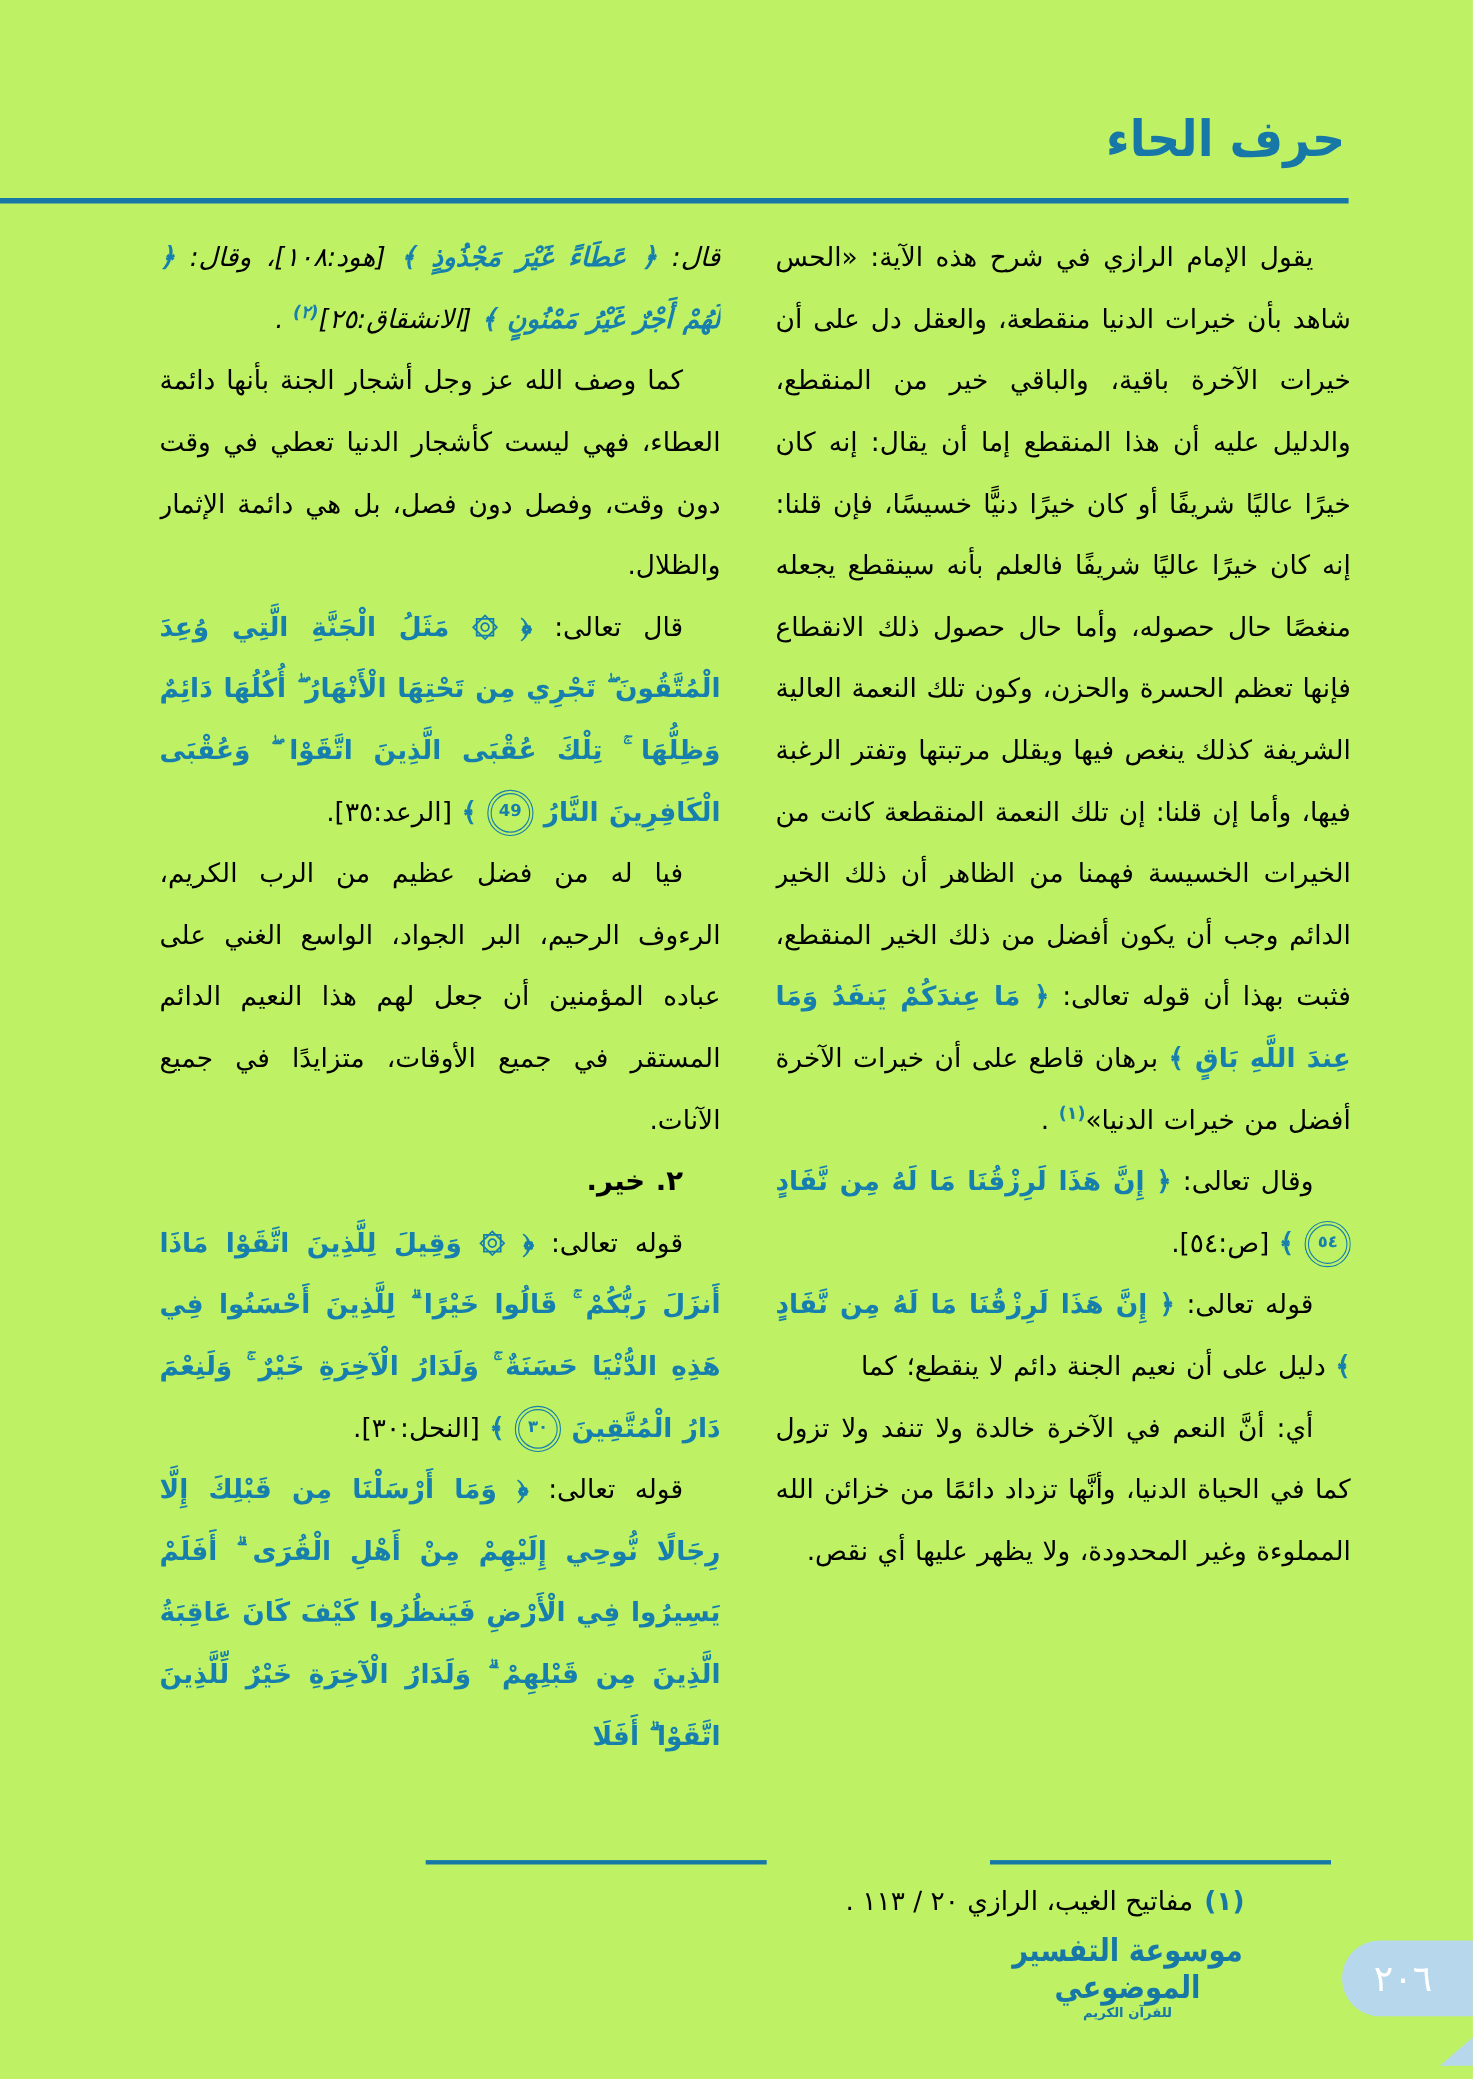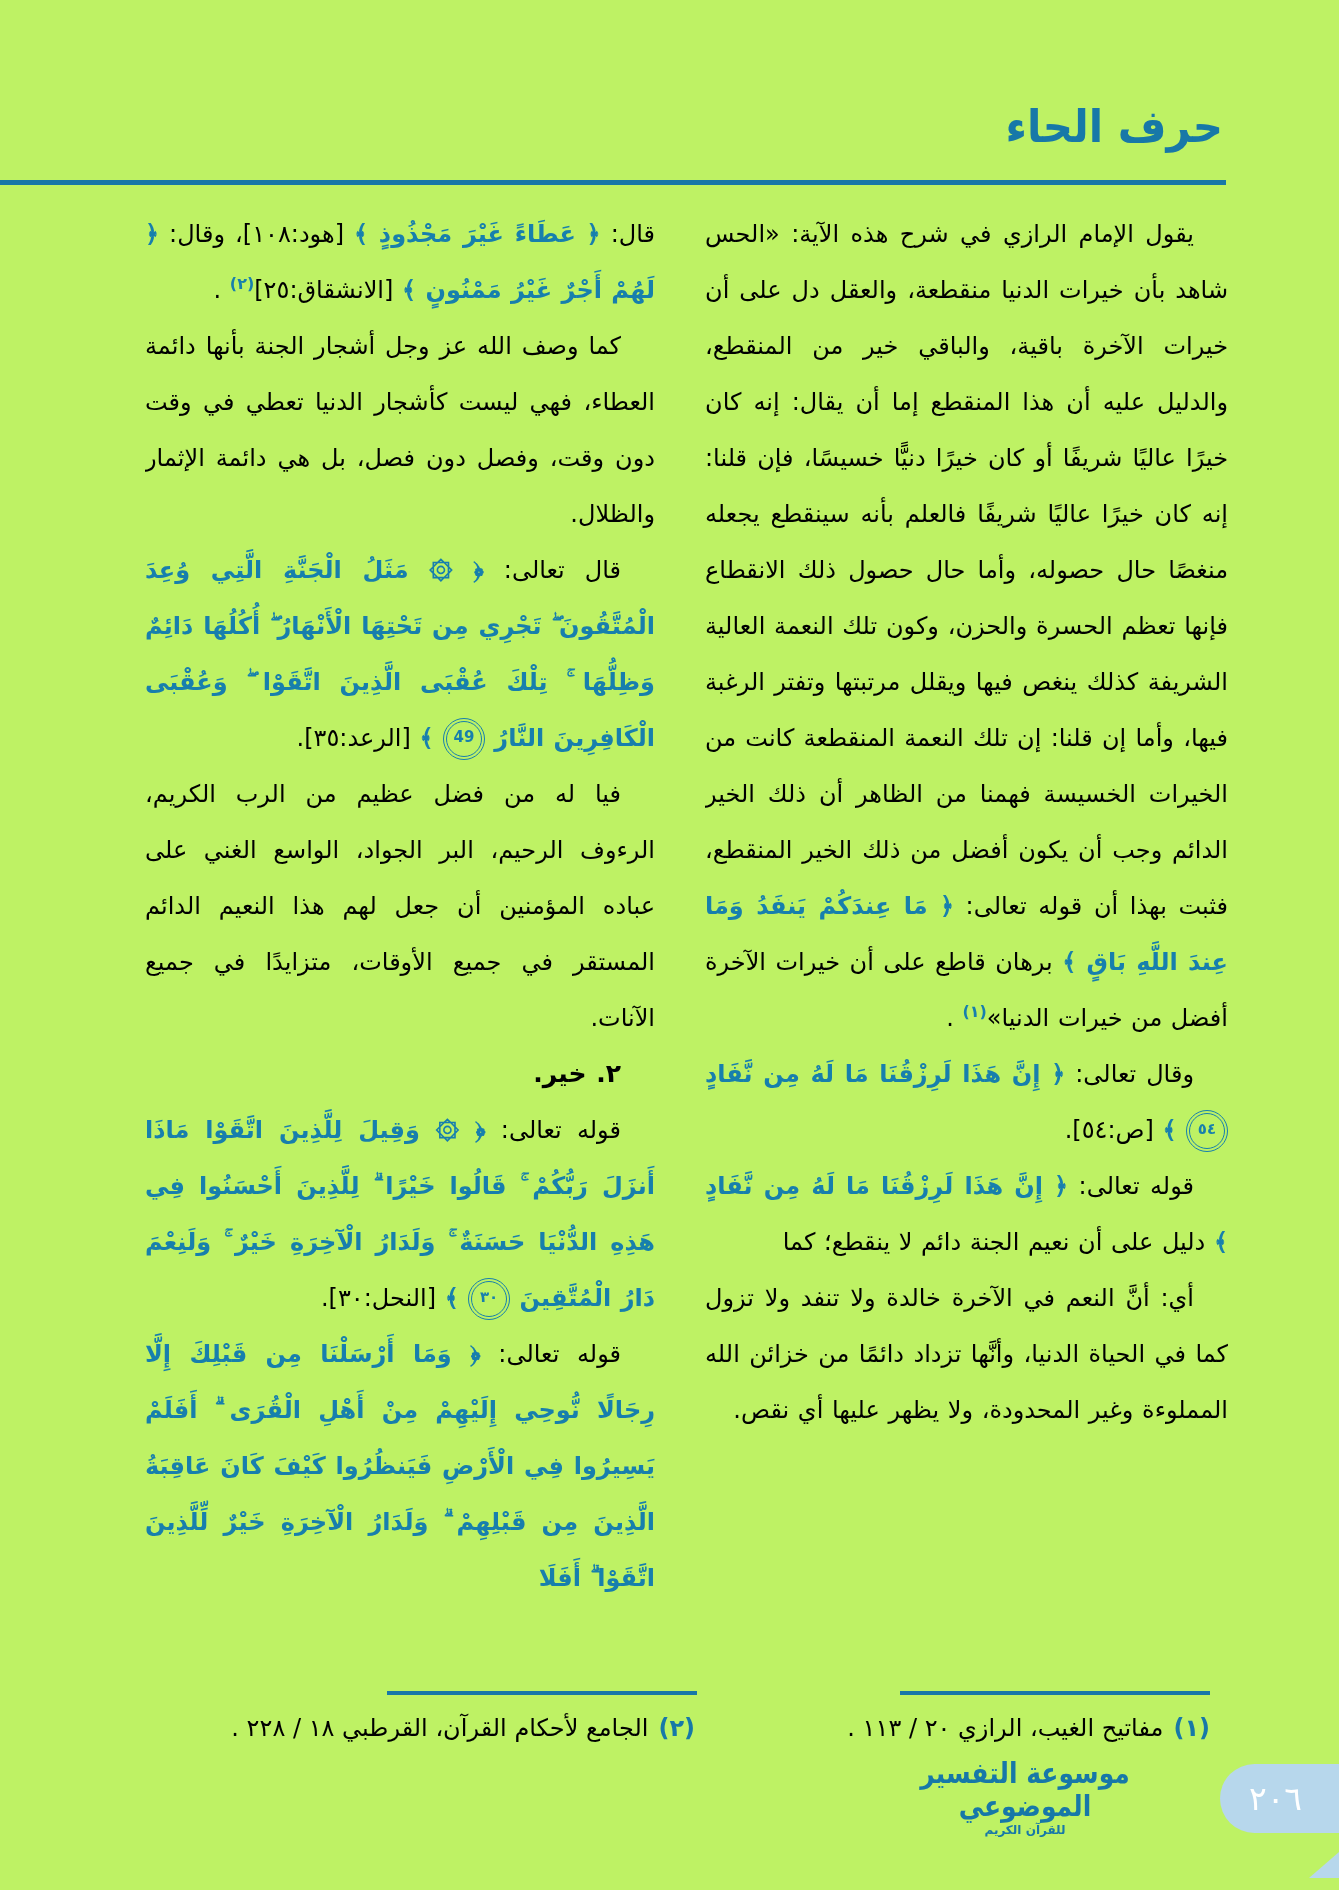--- a/index.html
+++ b/index.html
@@ -29,21 +29,21 @@
   }
 
   
   .column{position:absolute;top:206px;height:1478px;overflow:hidden;}
   .col-right{right:111px;width:523px;}
   .col-left{left:145px;width:510px;}
   .para{
     margin:0;text-align:justify;font-size:24px;line-height:56px;
     text-indent:34px;word-spacing:1px;
   }
-  .para.no-indent{text-indent:0;}
+  .para.no-indent{text-indent:0;font-style:italic;}
   .para.heading{font-weight:bold;font-size:25px;}
   .seg-n{color:var(--ink);}
   .seg-q{color:var(--quran);font-weight:bold;}
   .fn-ref{
     color:var(--quran);font-size:16px;vertical-align:super;line-height:0;
     font-weight:bold;
   }
   .aya-num{
     display:inline-block;width:34px;height:34px;line-height:30px;
     border:4px double var(--quran);border-radius:50%;
@@ -52,21 +52,21 @@
   }
 
   
   .fn-sep{position:absolute;height:4px;background:var(--accent);}
   .fn-sep-right{top:1691px;right:129px;width:310px;}
   .fn-sep-left{top:1691px;left:387px;width:310px;}
   .footnote{
     position:absolute;top:1706px;font-size:24px;line-height:44px;
     white-space:nowrap;
   }
-  .footnote-right{right:129px;width:520px;text-align:right;}
+  .footnote-right{right:129px;width:520px;text-align:center;}
   .footnote-left{left:150px;width:545px;text-align:right;}
   .footnote .fn-marker{color:var(--accent);font-weight:bold;margin-left:10px;}
 
   
   .brand-logo{
     position:absolute;top:1762px;left:915px;width:220px;text-align:center;
     color:var(--accent);line-height:1.15;
   }
   .brand-line1{font-size:25px;font-weight:bold;transform:scaleY(1.15);}
   .brand-line2{font-size:12px;font-weight:bold;margin-top:4px;}
@@ -108,23 +108,20 @@
       <p class="para"><span class="seg-n">قوله تعالى: </span><span class="seg-q">﴿ وَمَا أَرْسَلْنَا مِن قَبْلِكَ إِلَّا رِجَالًا نُّوحِي إِلَيْهِمْ مِنْ أَهْلِ الْقُرَى ۗ أَفَلَمْ يَسِيرُوا فِي الْأَرْضِ فَيَنظُرُوا كَيْفَ كَانَ عَاقِبَةُ الَّذِينَ مِن قَبْلِهِمْ ۗ وَلَدَارُ الْآخِرَةِ خَيْرٌ لِّلَّذِينَ اتَّقَوْا ۗ أَفَلَا</span></p>
     </div>
 
   <div class="fn-sep fn-sep-right"></div>
   <div class="fn-sep fn-sep-left"></div>
 
   <div class="footnote footnote-right">
     <span class="fn-marker">(١)</span><span>مفاتيح الغيب، الرازي ٢٠ / ١١٣ .</span>
   </div>
 
-  <div class="footnote footnote-left">
-    <span class="fn-marker">(٢)</span><span>الجامع لأحكام القرآن، القرطبي ١٨ / ٢٢٨ .</span>
-  </div>
 
   <div class="brand-logo">
     <div class="brand-line1">موسوعة التفسير الموضوعي</div>
     <div class="brand-line2">للقرآن الكريم</div>
   </div>
 
   <div class="page-badge">٢٠٦</div>
 
   <div class="corner-decoration"></div>
 

